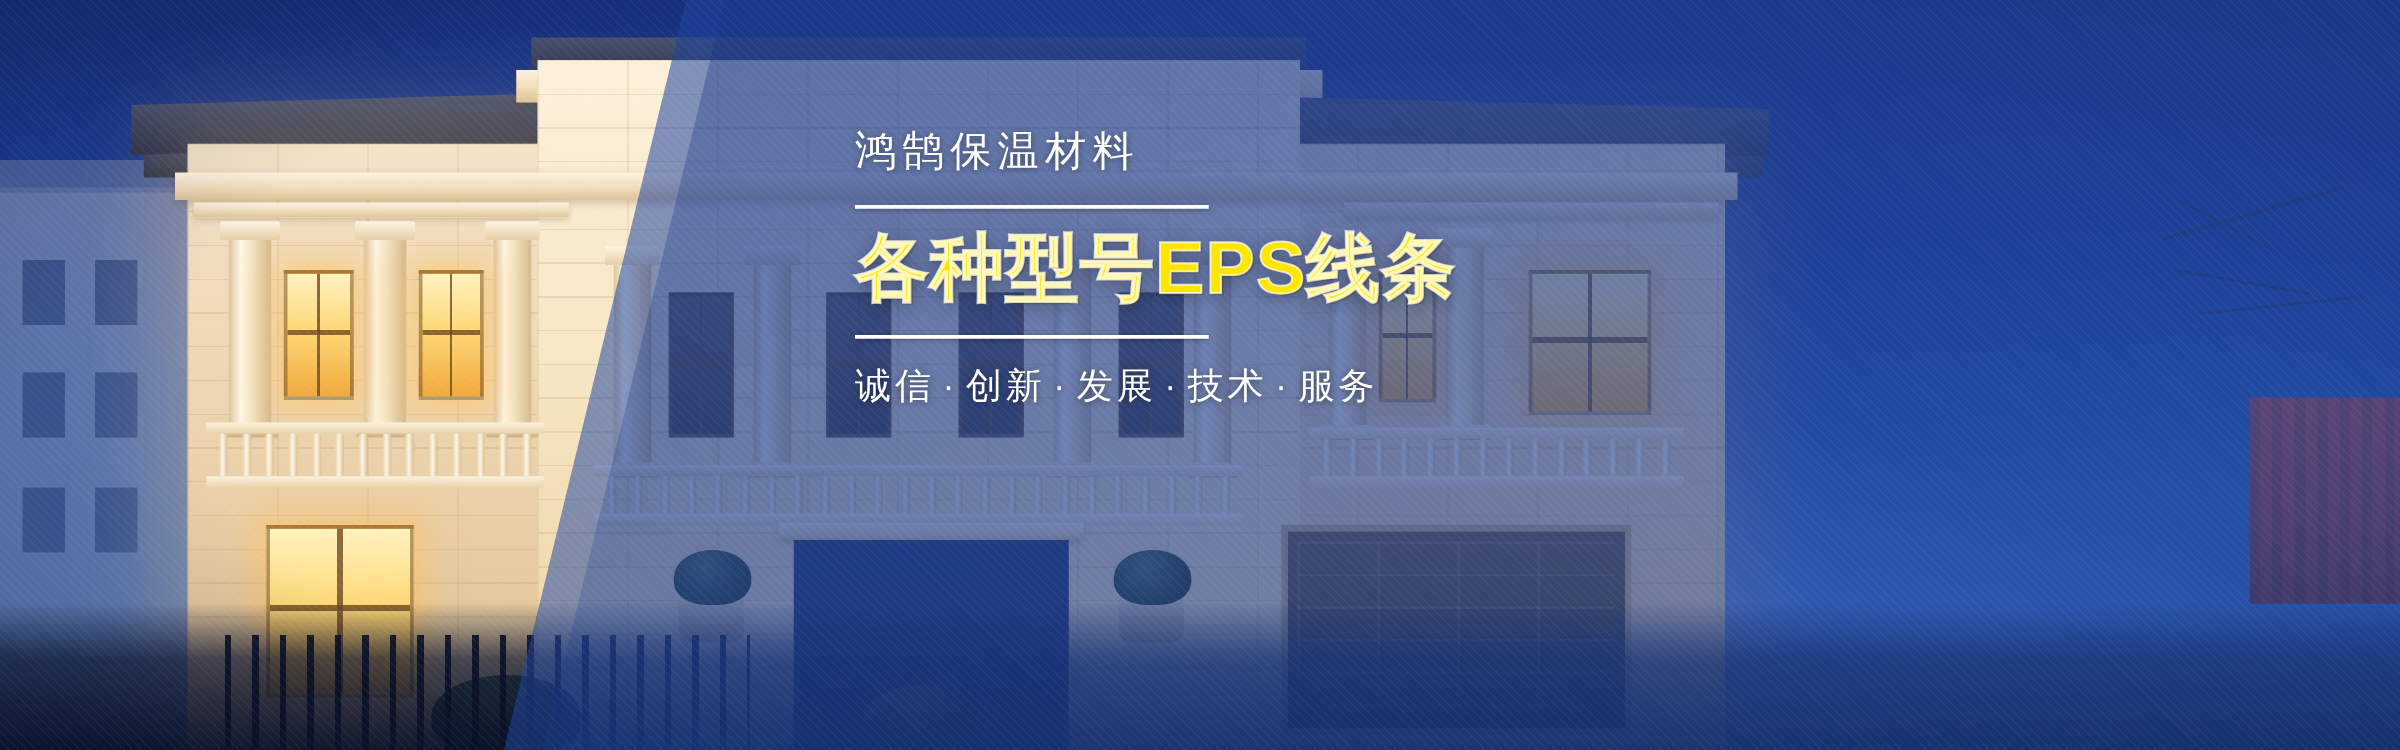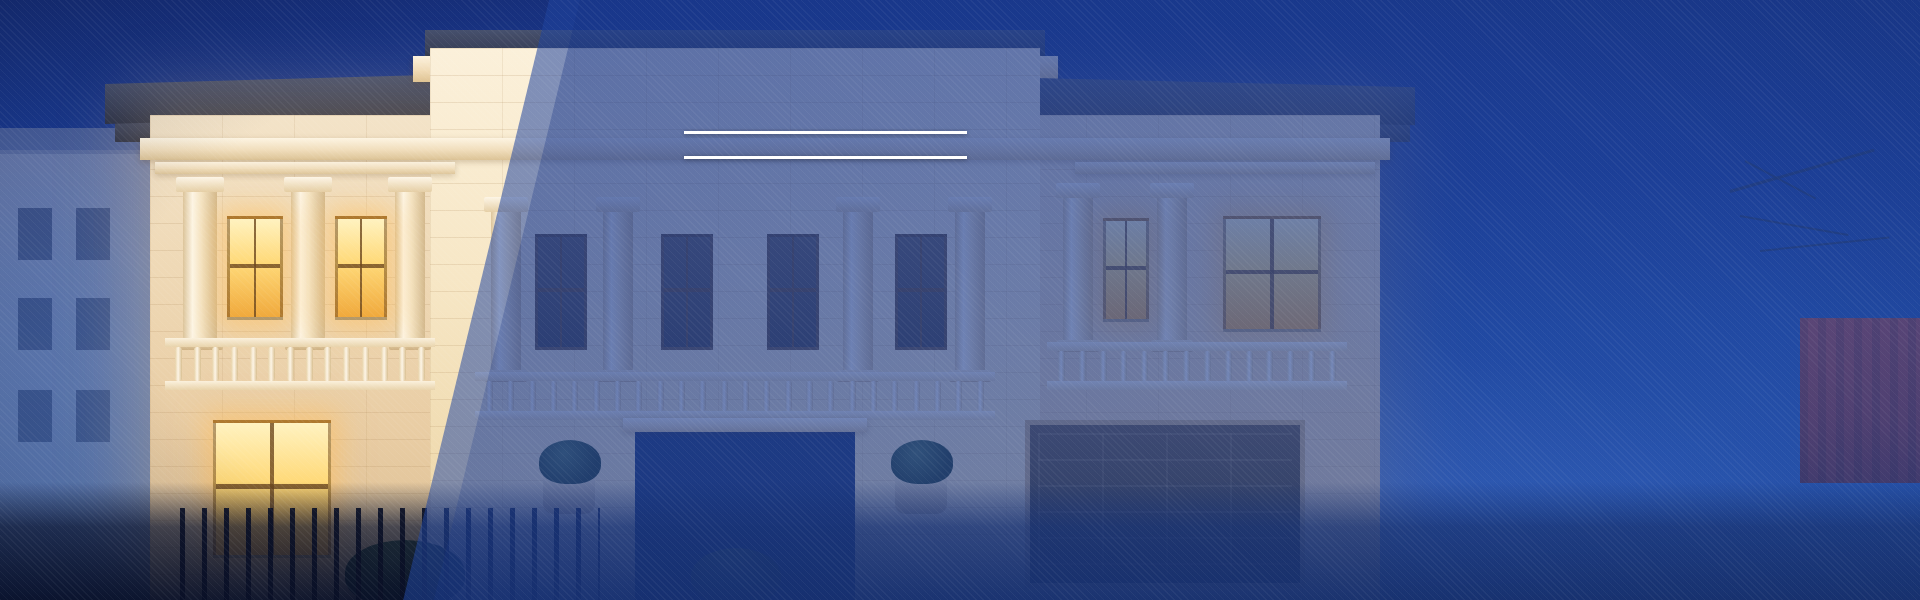--- a/index.html
+++ b/index.html
@@ -448,25 +448,30 @@
     <div class="fence"></div>
     <div class="vignette"></div>
   </div>
 
   <div class="overlay-panel"></div>
   <div class="overlay-panel2"></div>
   <div class="hatch"></div>
 
   <div class="text-block">
 
+    <div class="brand">鸿鹄保温材料</div>
 
     <div class="rule"></div>
 
     <div class="headline">
+      <div class="headline-line">各种型号EPS线条</div>
     </div>
 
     <div class="rule-wrap">
       <div class="rule bottom"></div>
     </div>
 
+    <div class="tagline">
+      <span>诚信</span><span class="dot">·</span><span>创新</span><span class="dot">·</span><span>发展</span><span class="dot">·</span><span>技术</span><span class="dot">·</span><span>服务</span>
+    </div>
 
   </div>
 </div>
 
 </body></html>

